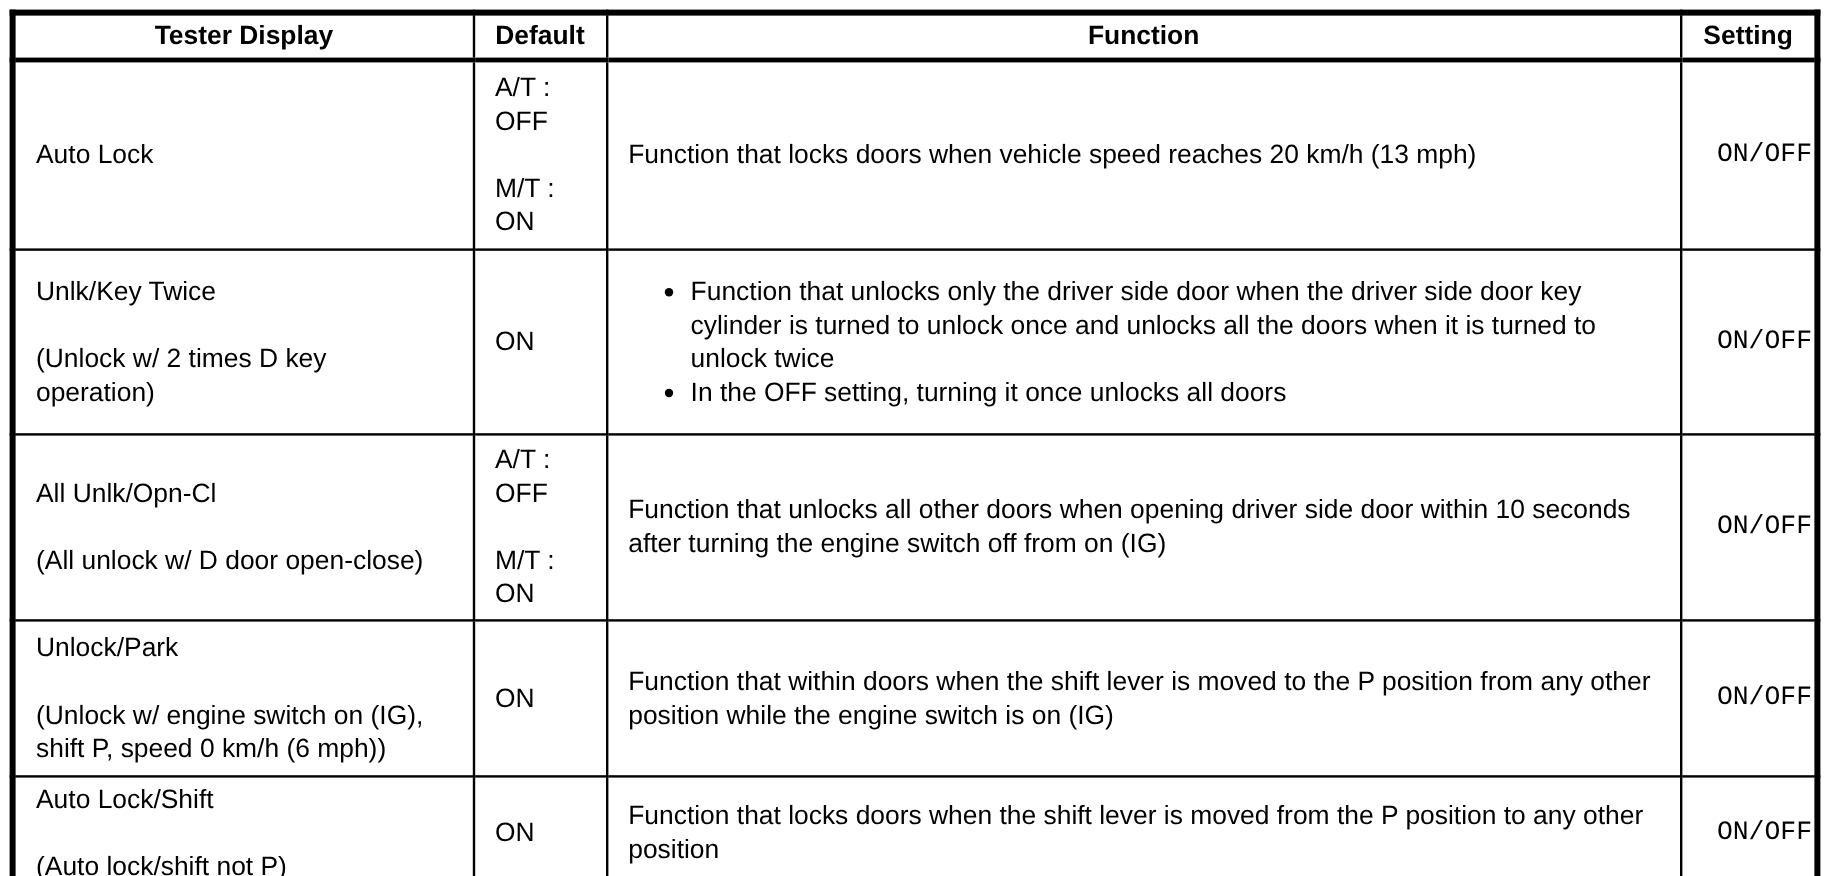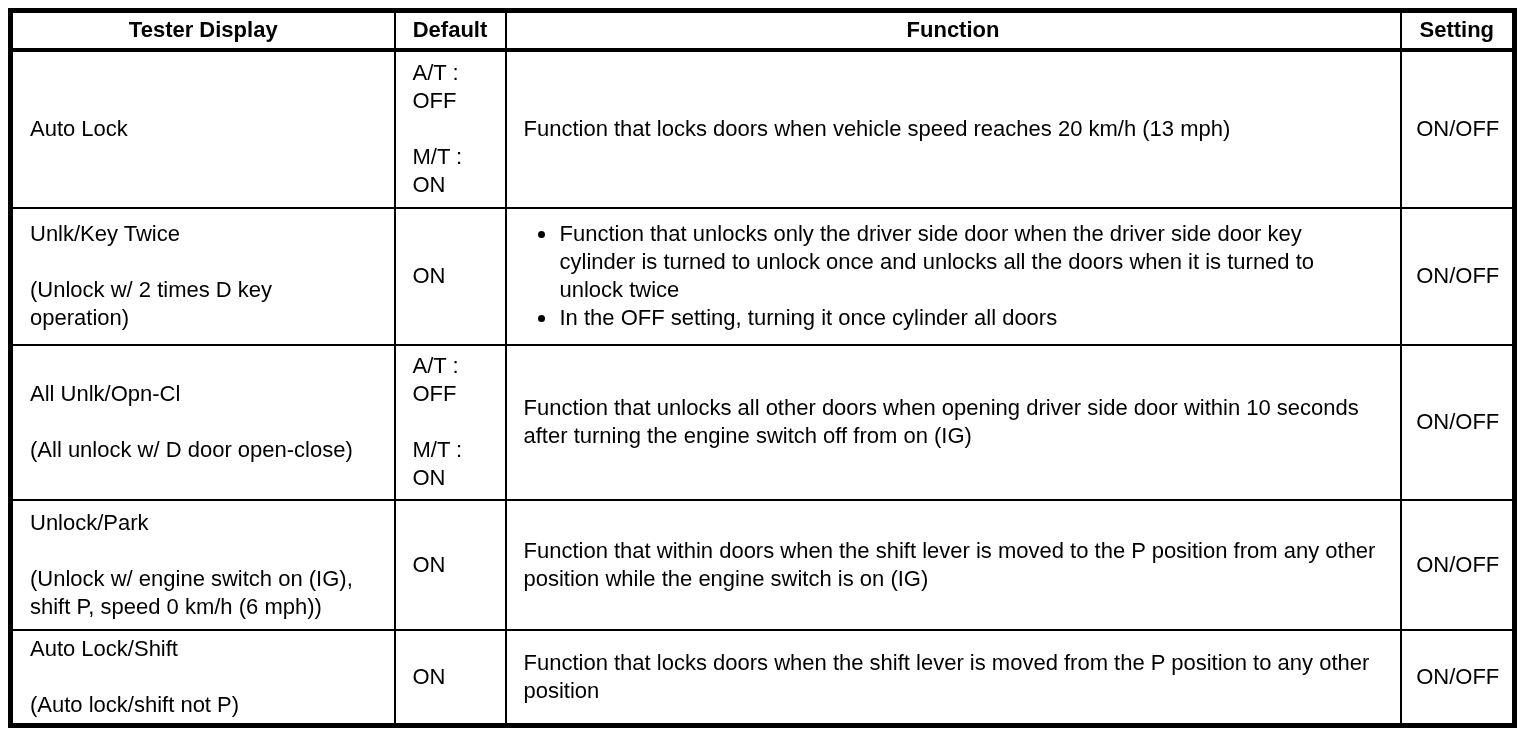--- a/index.html
+++ b/index.html
@@ -36,29 +36,30 @@
     border-bottom: 4px solid #000000;
     font-weight: bold;
     text-align: center;
     padding: 2px 4px;
   }
   td.pre {
     white-space: pre-line;
     text-align: left;
   }
   td.setting {
-    text-align: center;
+    text-align: right;
     padding-left: 4px;
     padding-right: 2px;
+    font-family: Liberation Mono, monospace;
   }
   td.bullets-cell {
     white-space: normal;
   }
   ul.bullet-list {
-    margin: 0;
+    margin: 16px;
     padding-left: 34px;
     list-style: disc;
   }
   ul.bullet-list li {
     padding-left: 2px;
   }
 </style>
 </head>
 <body>
 
@@ -90,21 +91,21 @@
         <td class="setting">ON/OFF</td>
       </tr>
       <tr style="height:137px">
         <td class="pre">Unlk/Key Twice
 
 (Unlock w/ 2 times D key operation)</td>
         <td class="pre">ON</td>
         <td class="bullets-cell">
             <ul class="bullet-list">
               <li>Function that unlocks only the driver side door when the driver side door key cylinder is turned to unlock once and unlocks all the doors when it is turned to unlock twice</li>
-              <li>In the OFF setting, turning it once cylinder all doors</li>
+              <li>In the OFF setting, turning it once unlocks all doors</li>
             </ul>
           </td>
         <td class="setting">ON/OFF</td>
       </tr>
       <tr style="height:155px">
         <td class="pre">All Unlk/Opn-Cl
 
 (All unlock w/ D door open-close)</td>
         <td class="pre">A/T :
 OFF

